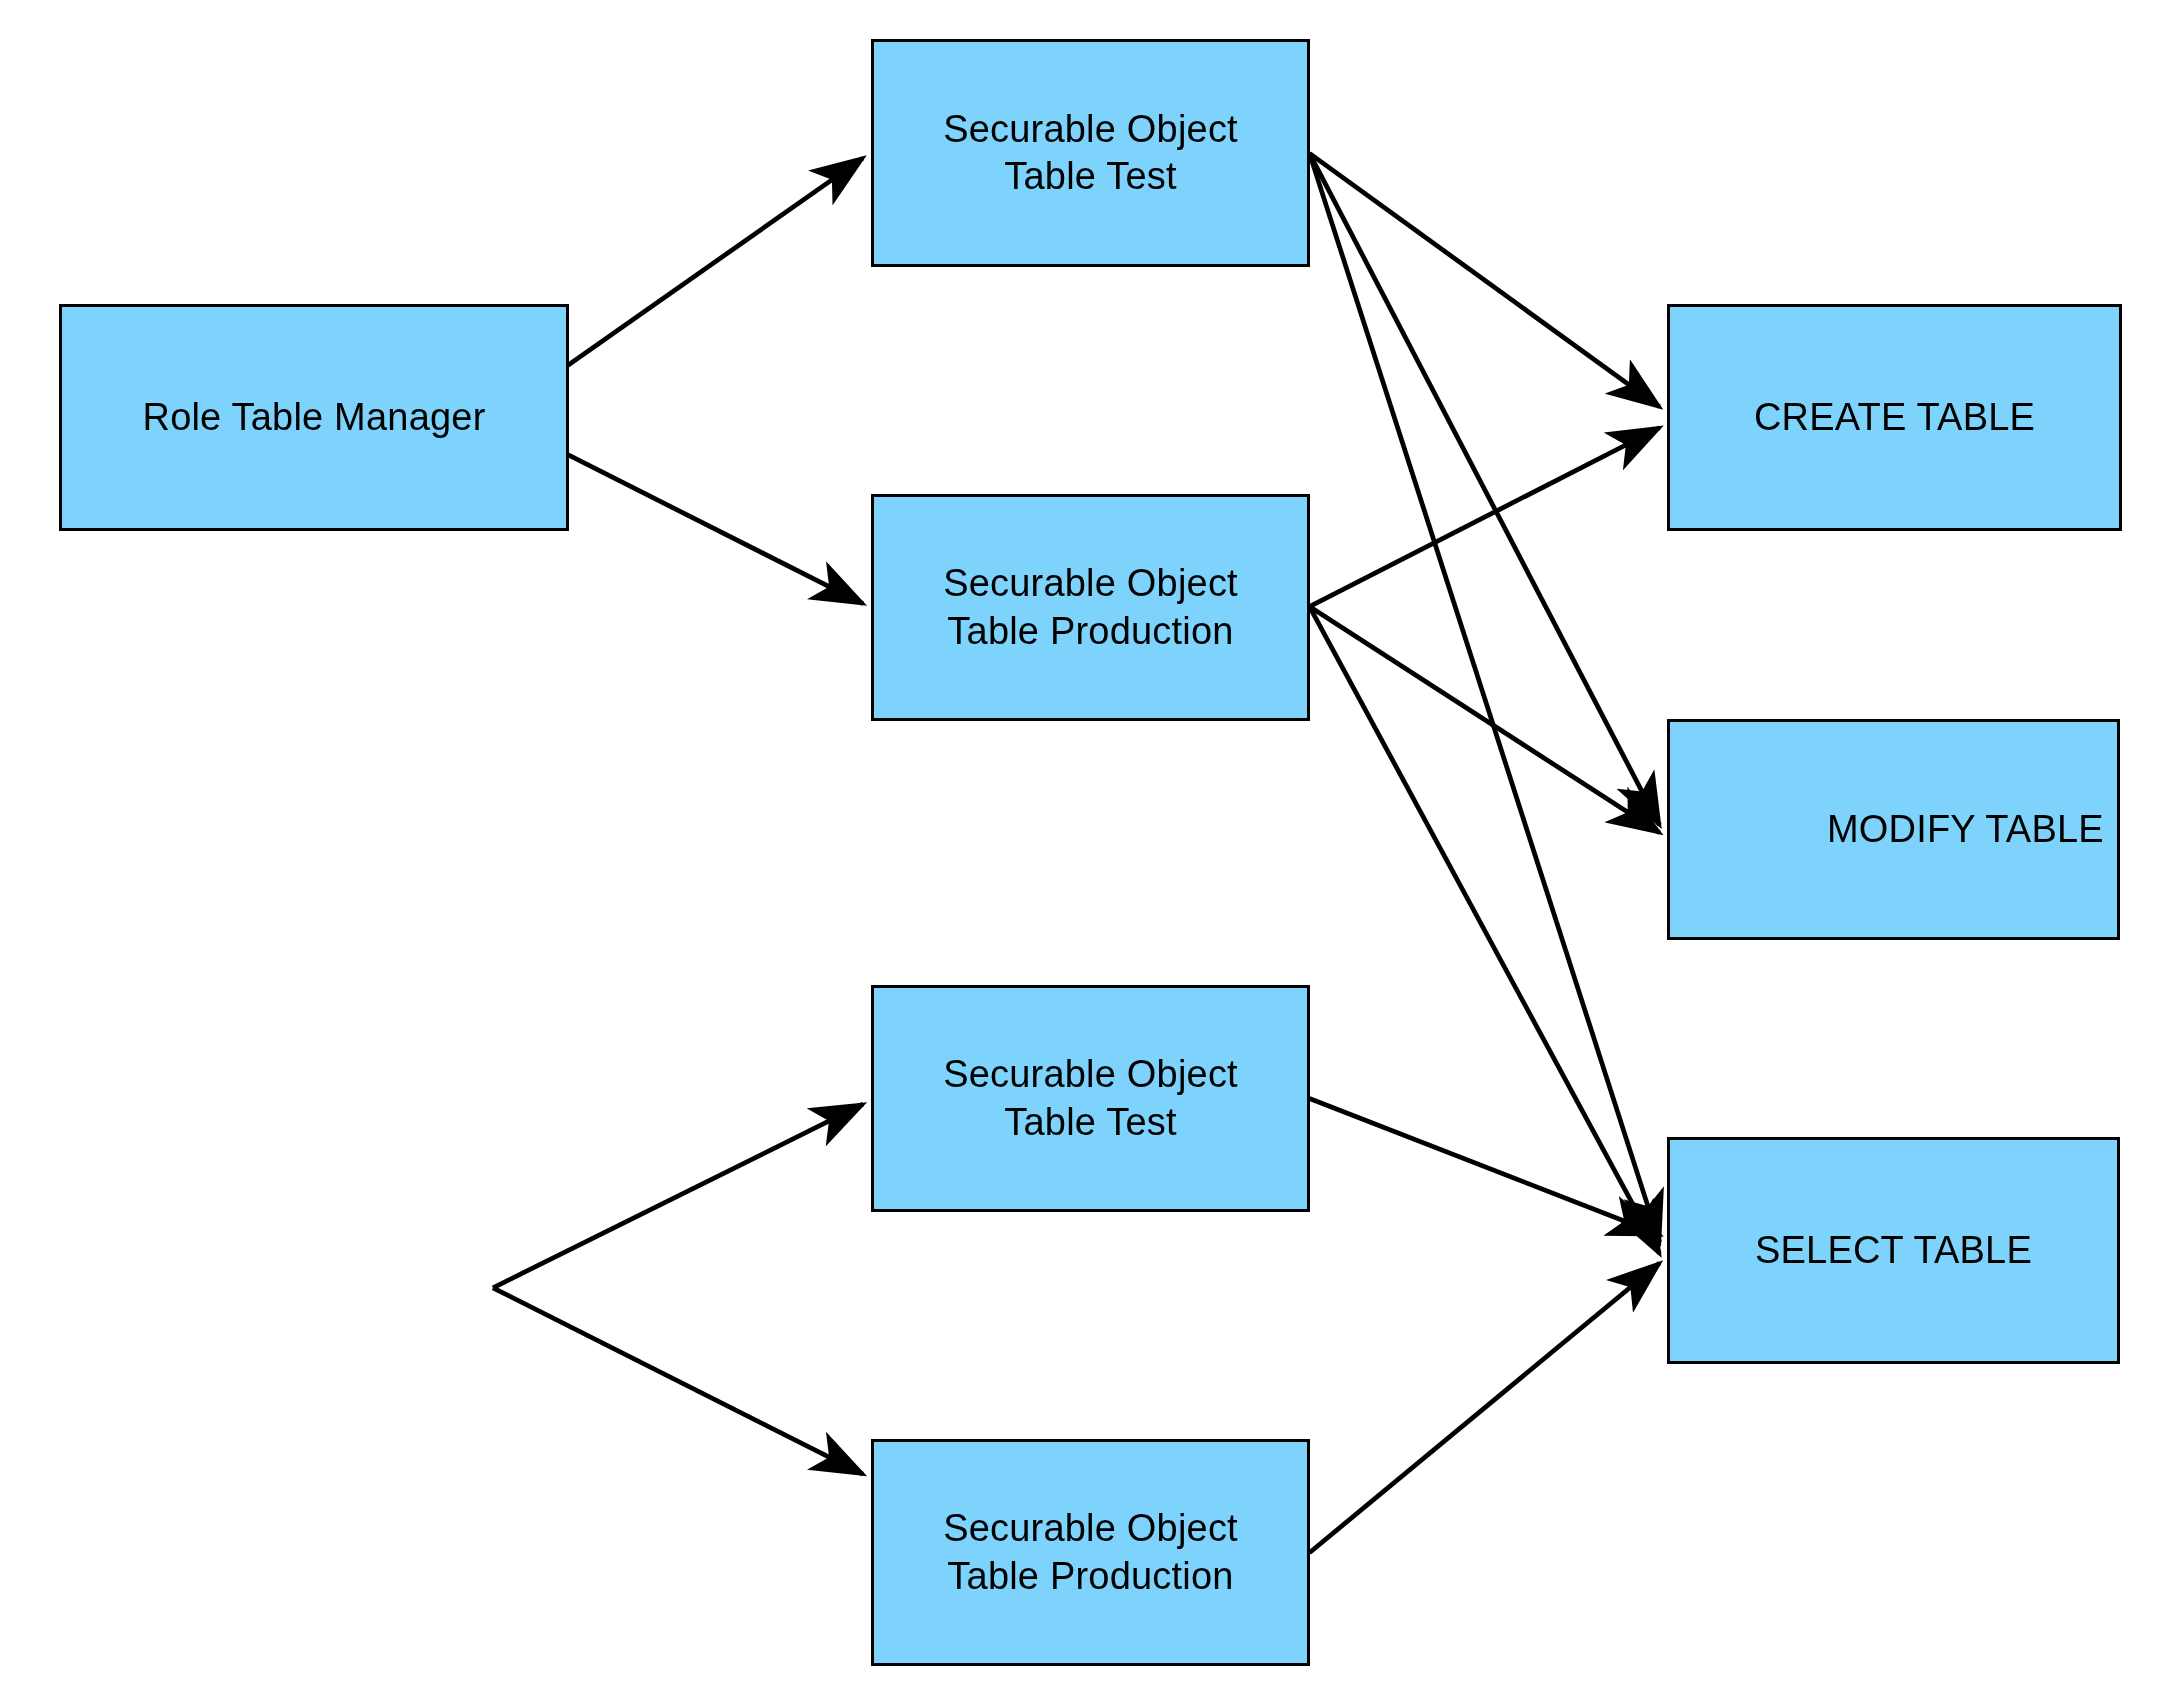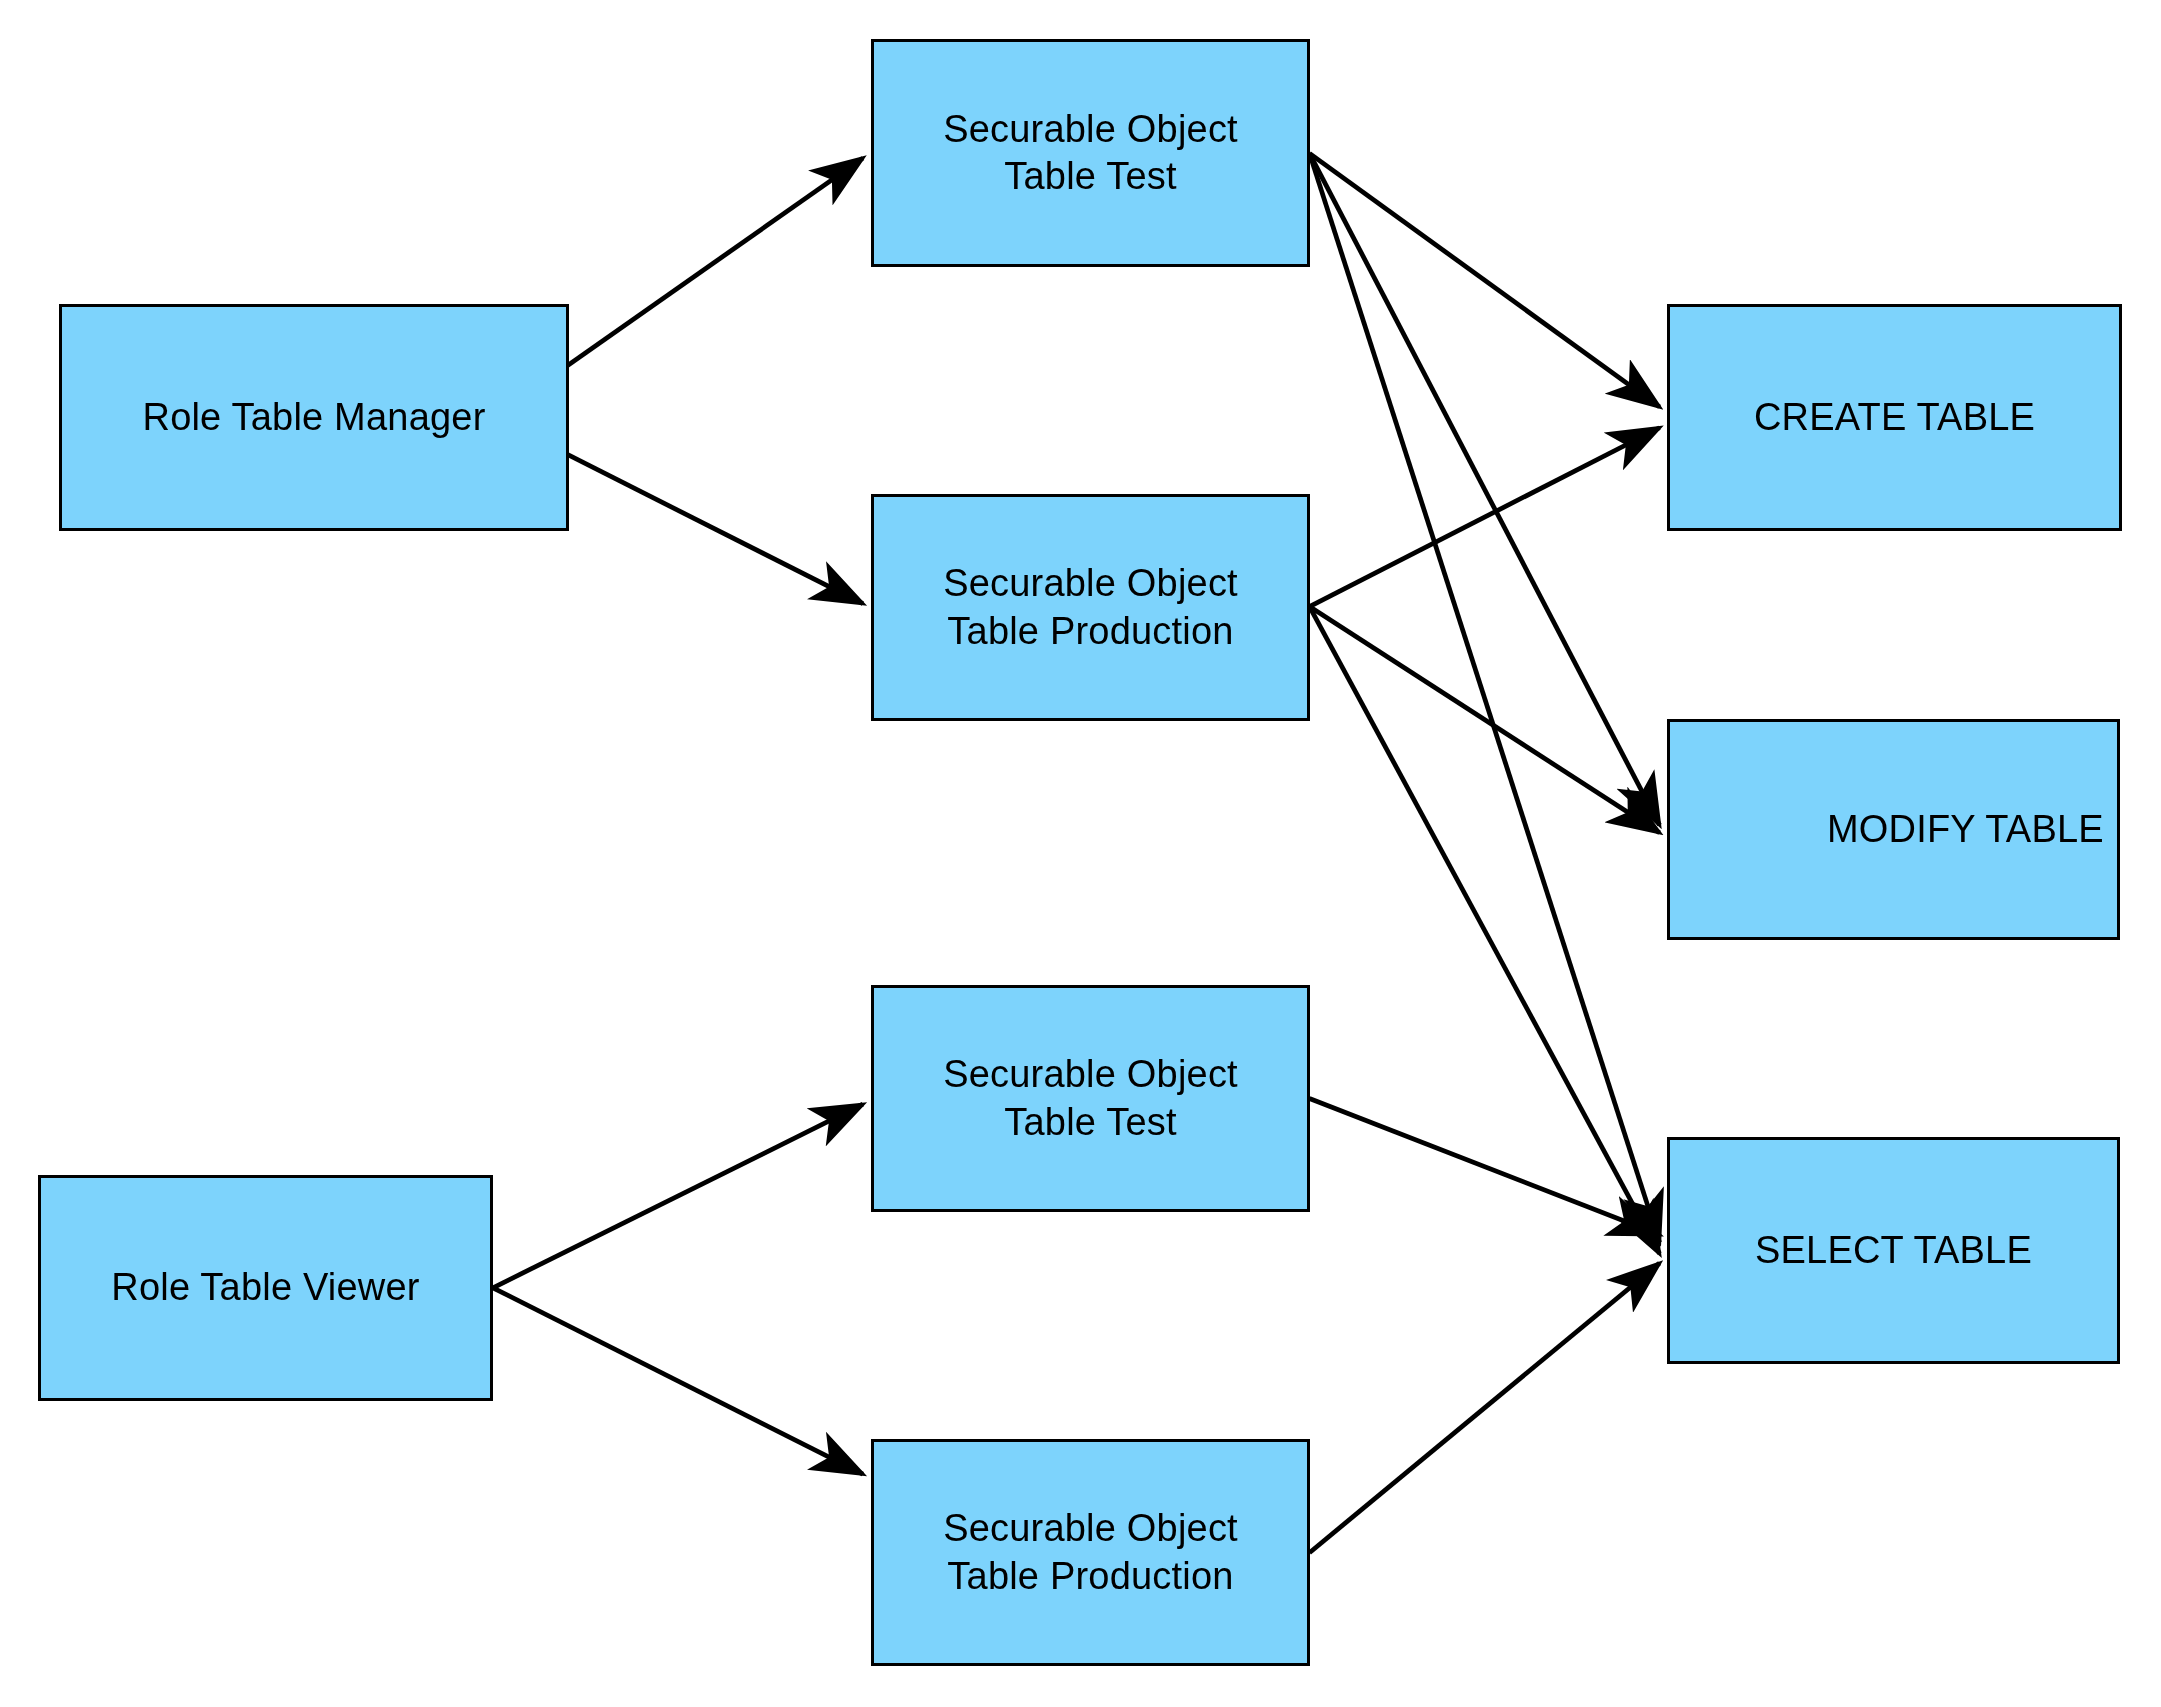--- a/index.html
+++ b/index.html
@@ -84,23 +84,20 @@
   </div>
 
   <div class="node" style="left: 1667px; top: 304px; width: 455px; height: 227px; border-color: rgb(0, 0, 0); color: rgb(0, 0, 0);">
     <span class="label">CREATE TABLE</span>
   </div>
 
   <div class="node" style="left: 1667px; top: 719px; width: 453px; height: 221px; border-color: rgb(0, 0, 0); color: rgb(0, 0, 0); justify-content: flex-end;">
     <span class="label">MODIFY TABLE</span>
   </div>
 
-  <div class="node" style="left: 38px; top: 1175px; width: 455px; height: 226px; border-color: rgb(0, 0, 0); color: rgb(0, 0, 0);">
-    <span class="label">Role Table Viewer</span>
-  </div>
 
   <div class="node" style="left: 871px; top: 985px; width: 439px; height: 227px; border-color: rgb(0, 0, 0); color: rgb(0, 0, 0);">
     <span class="label">Securable Object
 Table Test</span>
   </div>
 
   <div class="node" style="left: 871px; top: 1439px; width: 439px; height: 227px; border-color: rgb(0, 0, 0); color: rgb(0, 0, 0);">
     <span class="label">Securable Object
 Table Production</span>
   </div>

